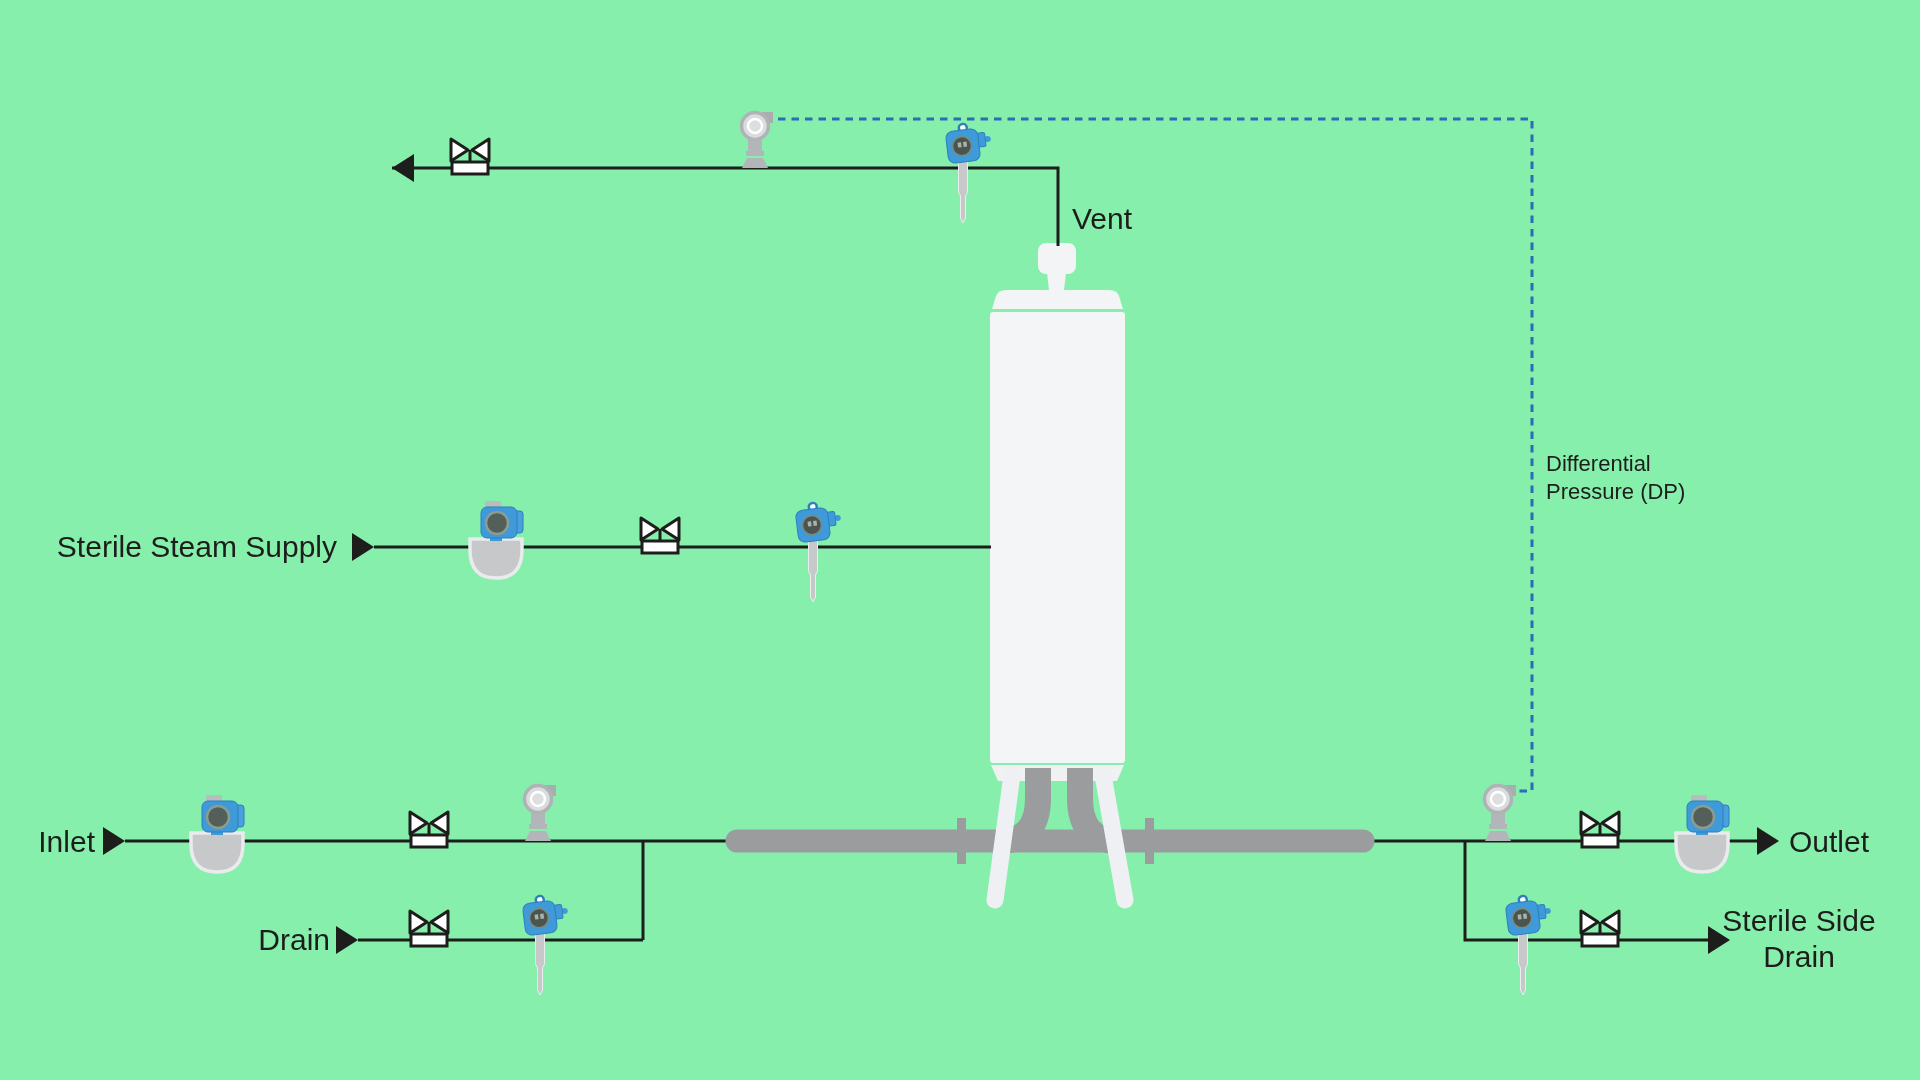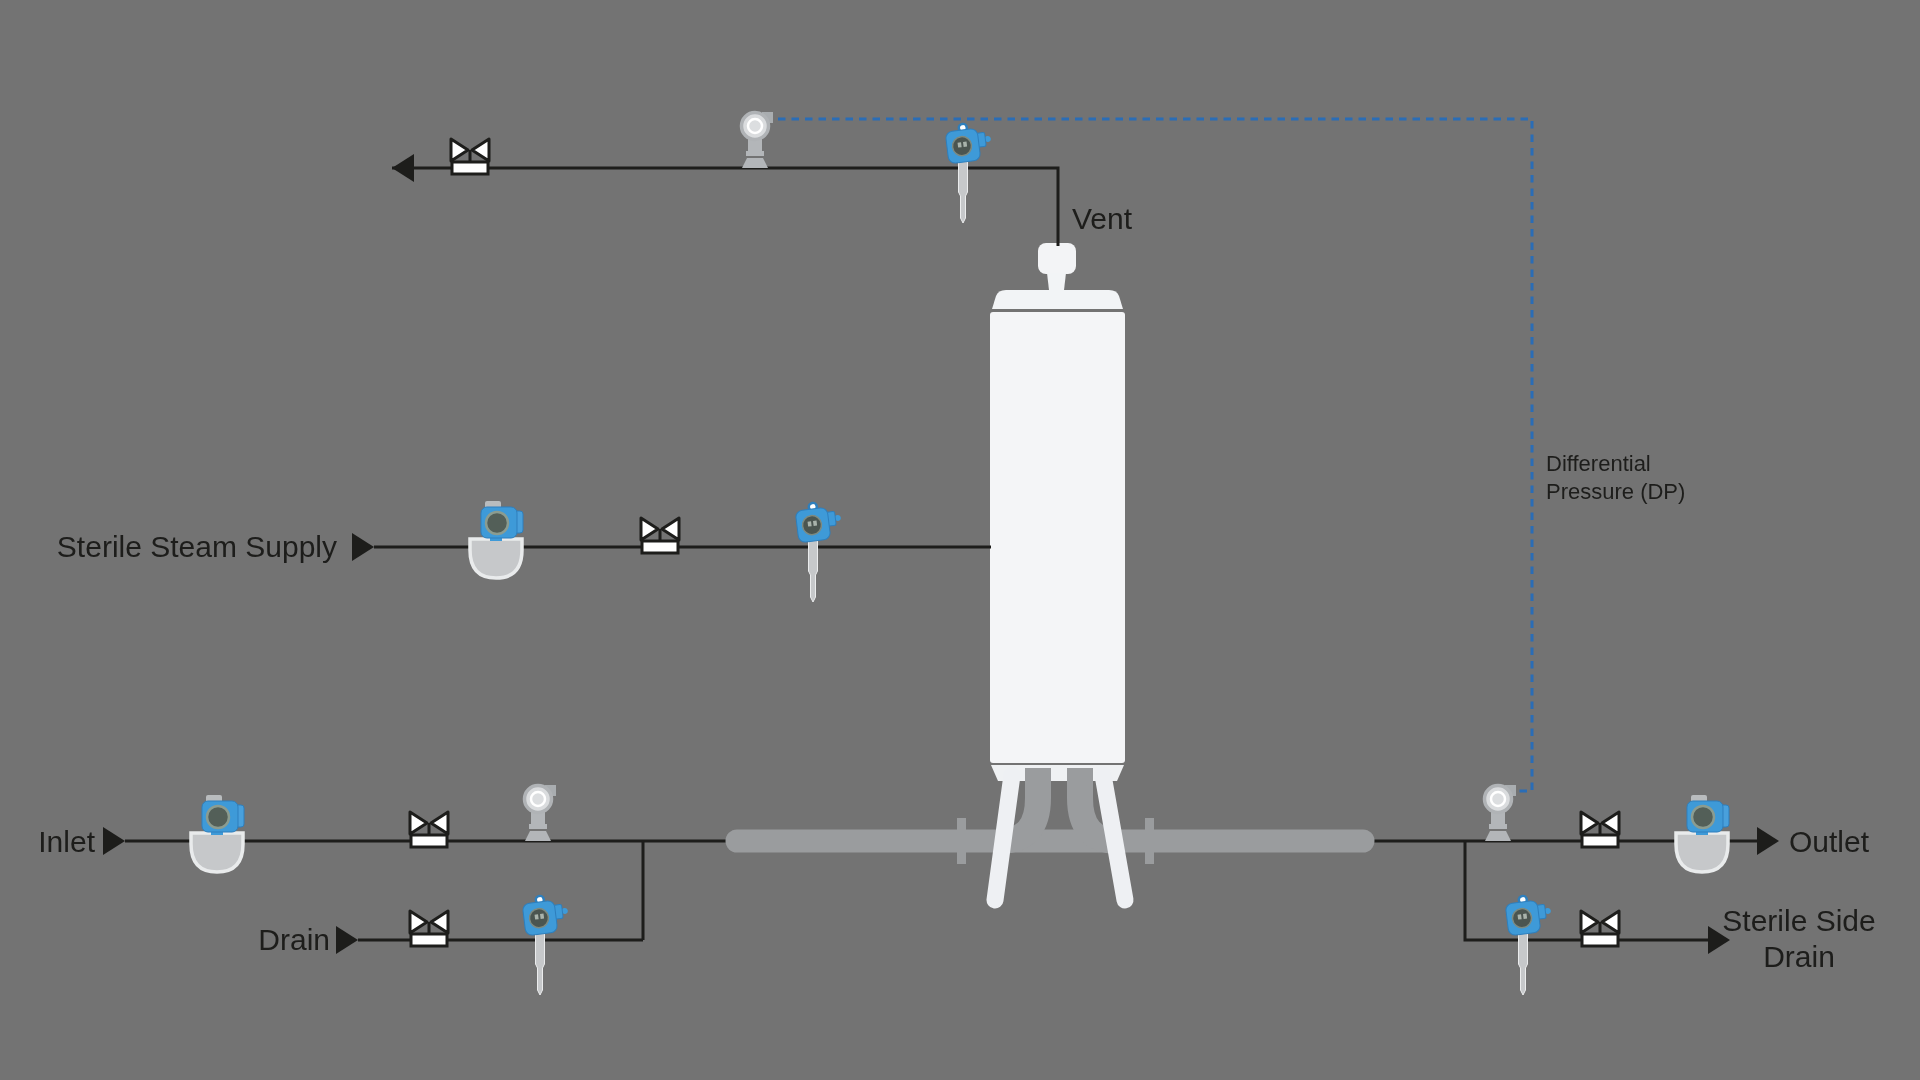--- a/index.html
+++ b/index.html
@@ -5,21 +5,21 @@
   html, body {
     margin: 0;
     padding: 0;
     background: #ffffff;
     font-family: "Liberation Sans", sans-serif;
   }
   .stage {
     position: relative;
     width: 1920px;
     height: 1080px;
-    background: #737373;
+    background: #86efac;
     overflow: hidden;
   }
   svg { display: block; }
   text {
     font-family: "Liberation Sans", sans-serif;
     fill: #1d1d1b;
   }
   .lbl  { font-size: 30px; }
   .lbl-sm { font-size: 22px; }
 </style>

